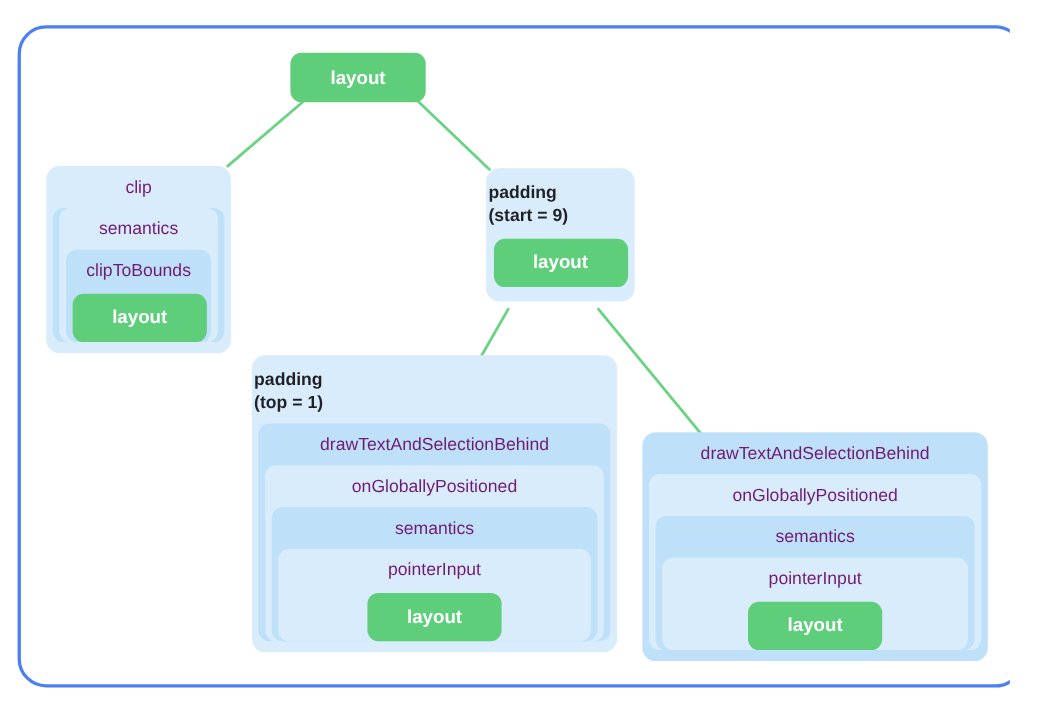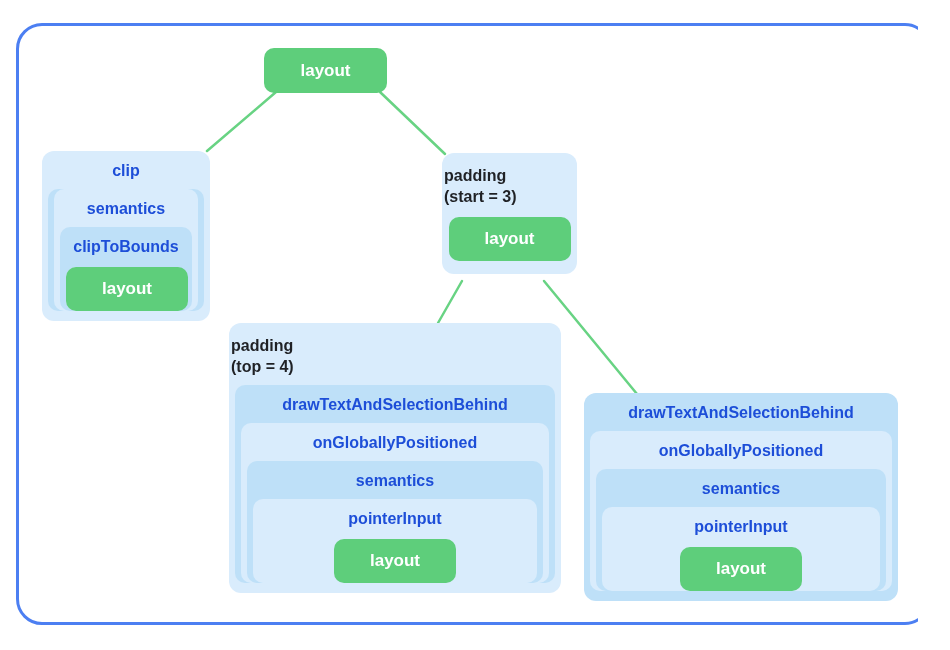--- a/index.html
+++ b/index.html
@@ -12,22 +12,22 @@
     border:3px solid #4c7ff2;border-radius:26px;background:transparent;
   }
   .edges{position:absolute;left:0;top:0;width:950px;height:650px;pointer-events:none;}
   .edges line{stroke:#68d383;stroke-width:2.5;stroke-linecap:round;}
 
   .tree{position:absolute;border-radius:12px;box-sizing:border-box;}
   .light{background:#d9ecfc;}
   .dark{background:#bee0f8;}
   .lvl{margin:0 6px 6px;border-radius:10px;}
   .hdr{
-    text-align:center;font-weight:700;font-size:16px;line-height:20px;
-    padding:10px 2px 8px;color:#1d4ed8;white-space:nowrap;
+    text-align:center;font-weight:400;font-size:16px;line-height:20px;
+    padding:10px 2px 8px;color:#701a75;white-space:nowrap;
   }
   .hdr2{
     text-align:left;font-weight:700;font-size:16px;line-height:21px;
     padding:12px 2px 8px;color:#1f2125;
   }
   .leaf{
     width:122px;height:44px;margin:2px auto 10px;background:#5ece7b;border-radius:10px;
     color:#ffffff;display:flex;align-items:center;justify-content:center;
     font-weight:700;font-size:17px;
   }
@@ -65,29 +65,29 @@
             <div class="leaf">layout</div>
           </div>
         </div>
       </div>
     </div>
   </div>
 
   <div class="tree light" style="left:442px;top:153px;width:135px;">
     <div class="hdr2">
       <div>padding</div>
-      <div>(start = 3)</div>
+      <div>(start = 9)</div>
     </div>
     <div class="leaf tall-gap">layout</div>
   </div>
 
   <div class="tree light" style="left:229px;top:323px;width:332px;">
     <div class="hdr2">
       <div>padding</div>
-      <div>(top = 4)</div>
+      <div>(top = 1)</div>
     </div>
     <div class="lvl dark">
       <div class="hdr">drawTextAndSelectionBehind</div>
       <div class="lvl light">
         <div class="hdr">onGloballyPositioned</div>
         <div class="lvl dark">
           <div class="hdr">semantics</div>
           <div class="lvl light">
             <div class="hdr">pointerInput</div>
             <div class="leaf">layout</div>

